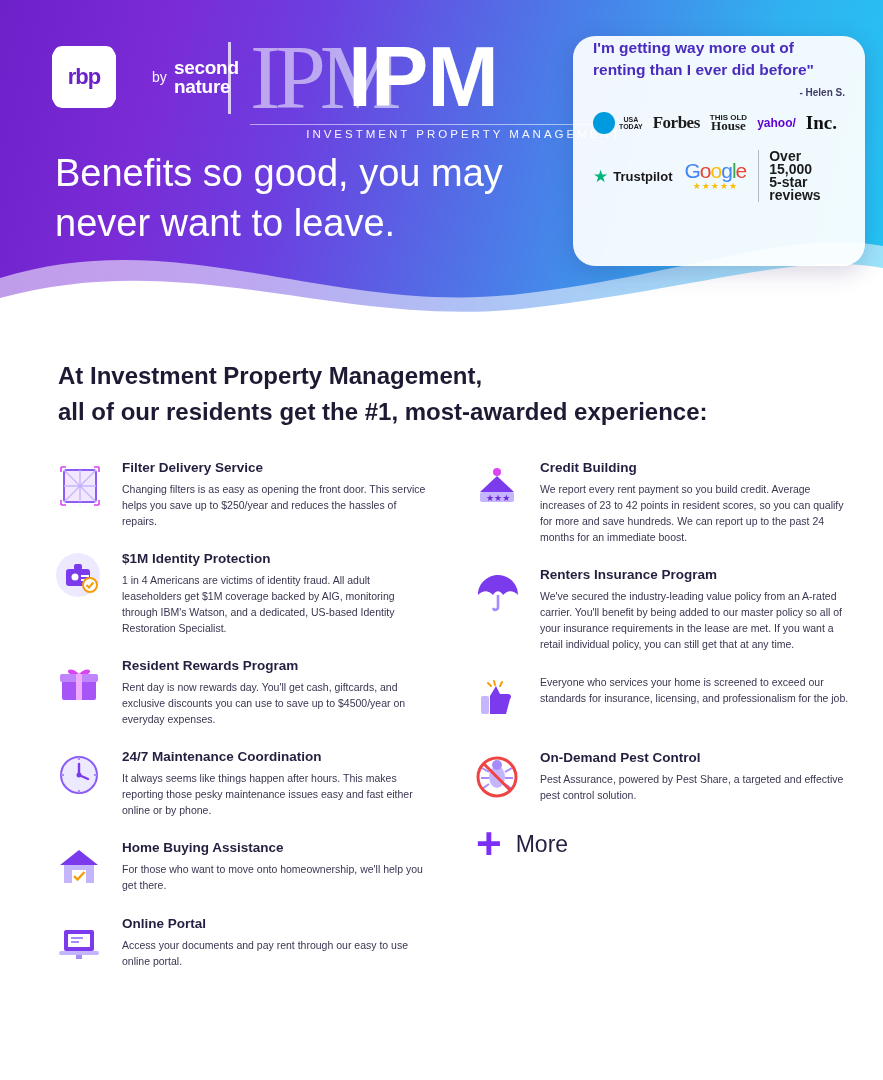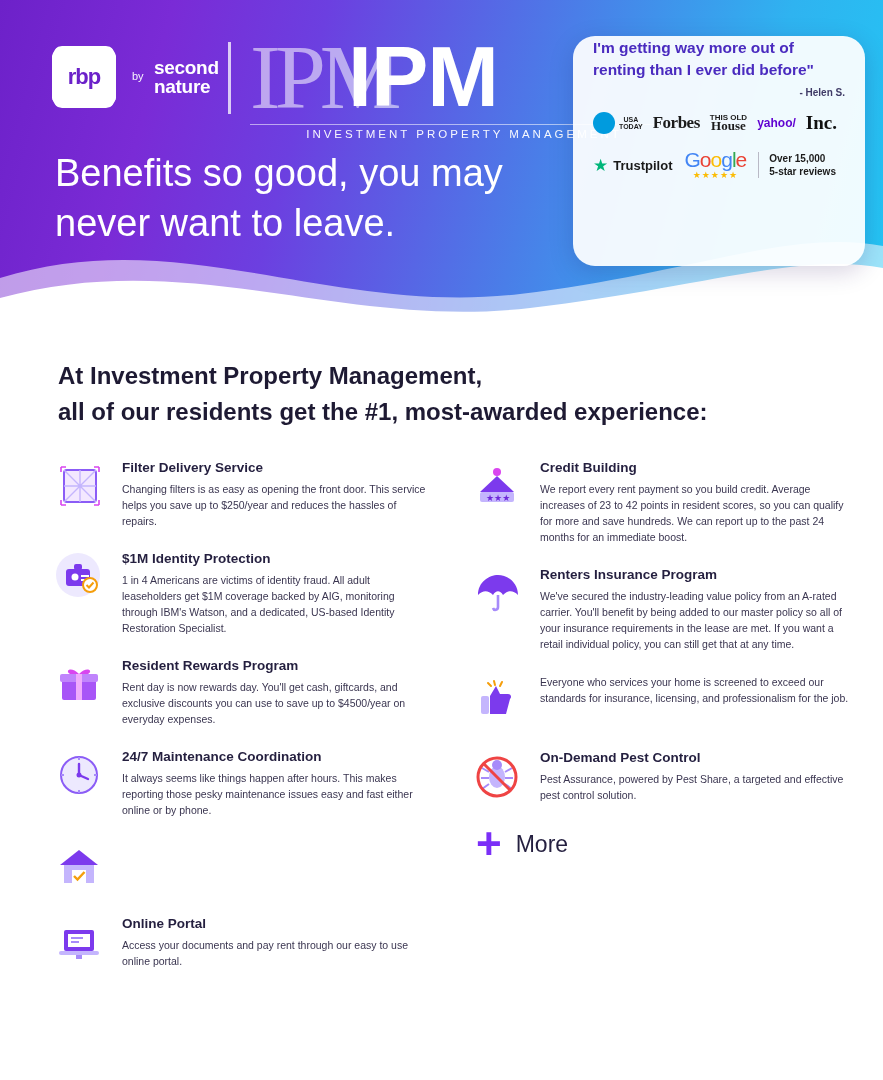--- a/index.html
+++ b/index.html
@@ -26,21 +26,21 @@
   .rbp-badge{
     width:64px;height:62px;background:#fff;position:relative;
     display:flex;align-items:center;justify-content:center;
     border-radius:10px;
     clip-path:polygon(8% 0,92% 0,100% 14%,100% 86%,92% 100%,8% 100%,0 86%,0 14%);
   }
   .rbp-badge .rbp-text{
     font-size:22px;font-weight:bold;color:#6b21c9;letter-spacing:-1px;
   }
   .sn-logo{display:flex;align-items:center;gap:6px;}
-  .sn-by{color:#ffffff;font-size:11px;line-height:1.05;opacity:.95;width:16px;}
+  .sn-by{color:#ffffff;font-size:14px;line-height:1.05;opacity:.95;width:16px;margin-left:20px;}
   .sn-name{color:#ffffff;font-size:19px;line-height:1.0;font-weight:bold;letter-spacing:-.3px;}
   .divider-bar{
     position:absolute;left:228px;top:42px;width:3px;height:72px;background:rgba(255,255,255,.75);
   }
   .ipm-lock{
     position:absolute;left:250px;top:30px;color:#fff;
   }
   .ipm-mono{
     font-family:"Liberation Serif", serif;
     font-size:92px;line-height:82px;letter-spacing:-6px;opacity:.55;font-weight:400;
@@ -86,21 +86,21 @@
   .thishouse .big{font-family:"Liberation Serif",serif;font-size:13px;margin-top:28px;}
   .yahoo{font-size:12px;font-weight:bold;color:#5f01d1;}
   .inc{font-family:"Liberation Serif",serif;font-size:19px;font-weight:bold;color:#111;}
   .press-row2{margin-top:16px;display:flex;align-items:center;gap:12px;}
   .tpilot{display:flex;align-items:center;gap:5px;}
   .tp-star{color:#00b67a;font-size:17px;}
   .tp-name{font-size:13px;font-weight:bold;color:#191919;}
   .glogo{font-size:21px;font-weight:normal;letter-spacing:-1px;line-height:20px;}
   .glogo .b{color:#4285f4}.glogo .r{color:#ea4335}.glogo .y{color:#fbbc05}.glogo .g{color:#34a853}
   .gstars{color:#fbbc05;font-size:9px;letter-spacing:1px;text-align:center;}
-  .reviews{border-left:1px solid #b9b9c6;padding-left:10px;font-size:10px;font-weight:bold;color:#1b1b1b;line-height:13px;}
+  .reviews{border-left:1px solid #b9b9c6;padding-left:10px;font-size:14px;font-weight:bold;color:#1b1b1b;line-height:13px;}
   
   .section-title{
     position:absolute;left:58px;top:358px;width:760px;
     color:#1e1a33;font-size:24px;line-height:36px;font-weight:bold;
   }
   .cols{position:absolute;top:458px;left:0;width:883px;height:600px;}
   .col{position:absolute;top:0;width:380px;}
   .col-left{left:52px;}
   .col-right{left:470px;}
   .item{display:flex;gap:14px;margin-bottom:20px;}
@@ -271,20 +271,24 @@
 
     <div class="item">
       <div class="item-icon">
         <svg viewBox="0 0 56 56" width="56" height="56">
           <path d="M27 12 L46 27 L8 27 Z" fill="#7c3aed"></path>
           <rect x="12" y="27" width="30" height="18" fill="#c4b5fd"></rect>
           <rect x="20" y="32" width="14" height="13" fill="#fff"></rect>
           <path d="M22 38 l3.5 3.5 l7 -7.5" stroke="#f59e0b" stroke-width="2.4" fill="none"></path>
         </svg>
       </div>
+      <div class="item-body">
+        <p class="item-title">Home Buying Assistance</p>
+        <p class="item-desc">For those who want to move onto homeownership, we'll help you get there.</p>
+      </div>
     </div>
 
     <div class="item">
       <div class="item-icon">
         <svg viewBox="0 0 56 56" width="56" height="56">
           <rect x="12" y="16" width="30" height="21" rx="2" fill="#7c3aed"></rect>
           <rect x="16" y="20" width="22" height="13" fill="#fff"></rect>
           <rect x="19" y="23" width="12" height="2" fill="#a78bfa"></rect>
           <rect x="19" y="27" width="8" height="2" fill="#a78bfa"></rect>
           <rect x="7" y="37" width="40" height="4" rx="2" fill="#c4b5fd"></rect>

